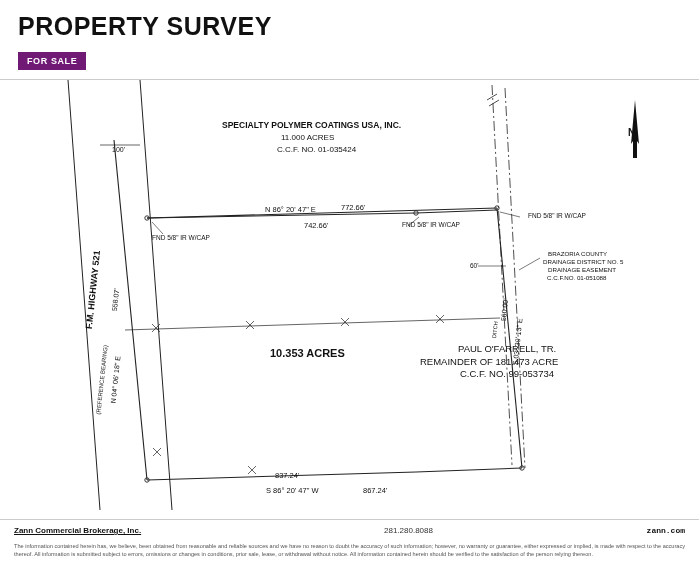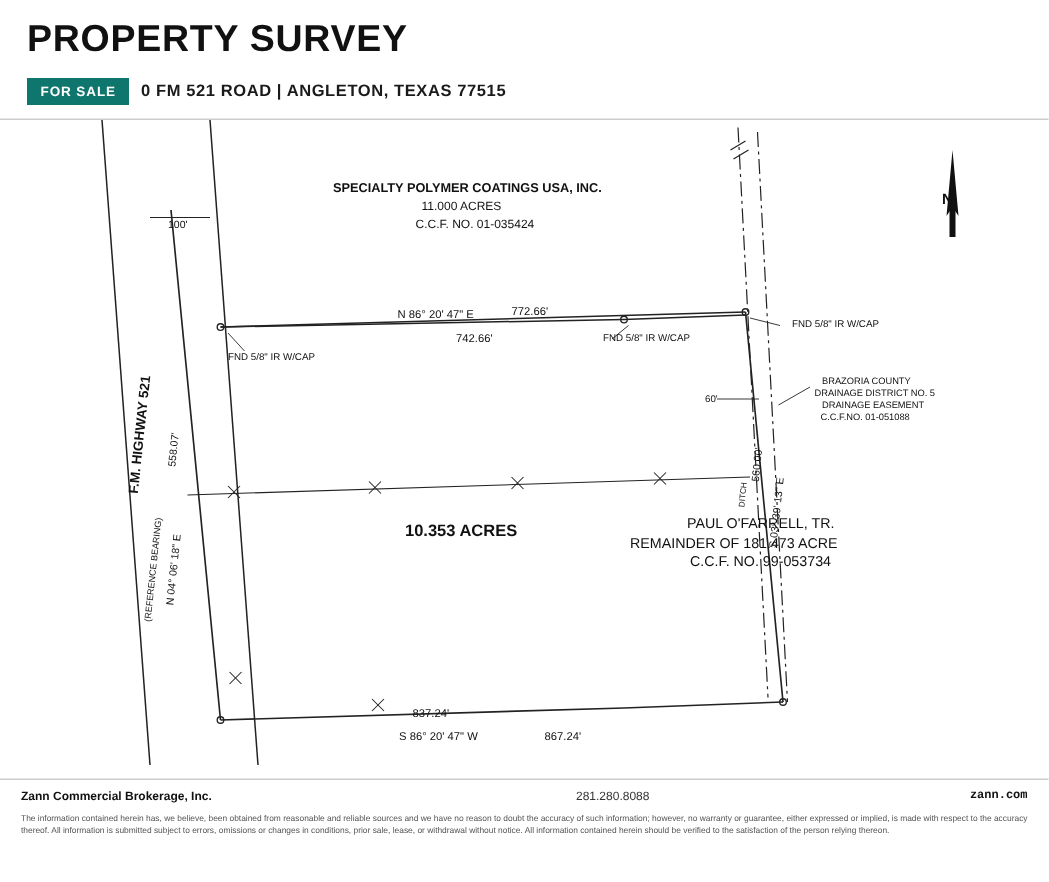--- a/index.html
+++ b/index.html
@@ -35,21 +35,21 @@
     font-size: 25px;
     font-weight: bold;
     letter-spacing: 0.5px;
     color: #111111;
     font-family: "Liberation Sans", sans-serif;
   }
   .badge {
     position: absolute;
     left: 18px;
     top: 52px;
-    background: #0f766e;
+    background: #701a75;
     color: #ffffff;
     font-size: 9px;
     font-weight: bold;
     letter-spacing: 0.6px;
     padding: 4px 9px 4px 9px;
     line-height: 10px;
   }
   .address {
     position: absolute;
     left: 94px;
@@ -96,20 +96,21 @@
     height: 68px;
     background: #ffffff;
   }
   .footer-company {
     position: absolute;
     left: 14px;
     top: 6px;
     font-size: 8px;
     font-weight: bold;
     color: #111111;
+    text-decoration: underline;
   }
   .footer-addr {
     position: absolute;
     left: 168px;
     top: 6px;
     font-size: 8px;
     color: #333333;
   }
   .footer-phone {
     position: absolute;
@@ -139,21 +140,20 @@
   .txt { font-family: "Liberation Sans", sans-serif; }
 </style>
 </head>
 <body>
 
 <div class="page">
 
   <div class="header">
     <div class="title">PROPERTY SURVEY</div>
     <div class="badge">FOR SALE</div>
-    <div class="address">0 FM 521 ROAD  |  ANGLETON, TEXAS 77515</div>
   </div>
   <div class="header-rule"></div>
 
   <div class="drawing">
     <svg width="699" height="430" viewBox="0 0 699 430" xmlns="http://www.w3.org/2000/svg">
 
       <line x1="68" y1="0" x2="100" y2="430" stroke="#222" stroke-width="1"></line>
       <line x1="140" y1="0" x2="172" y2="430" stroke="#222" stroke-width="1"></line>
 
       <line x1="114" y1="60" x2="147" y2="400" stroke="#222" stroke-width="1.1"></line>

